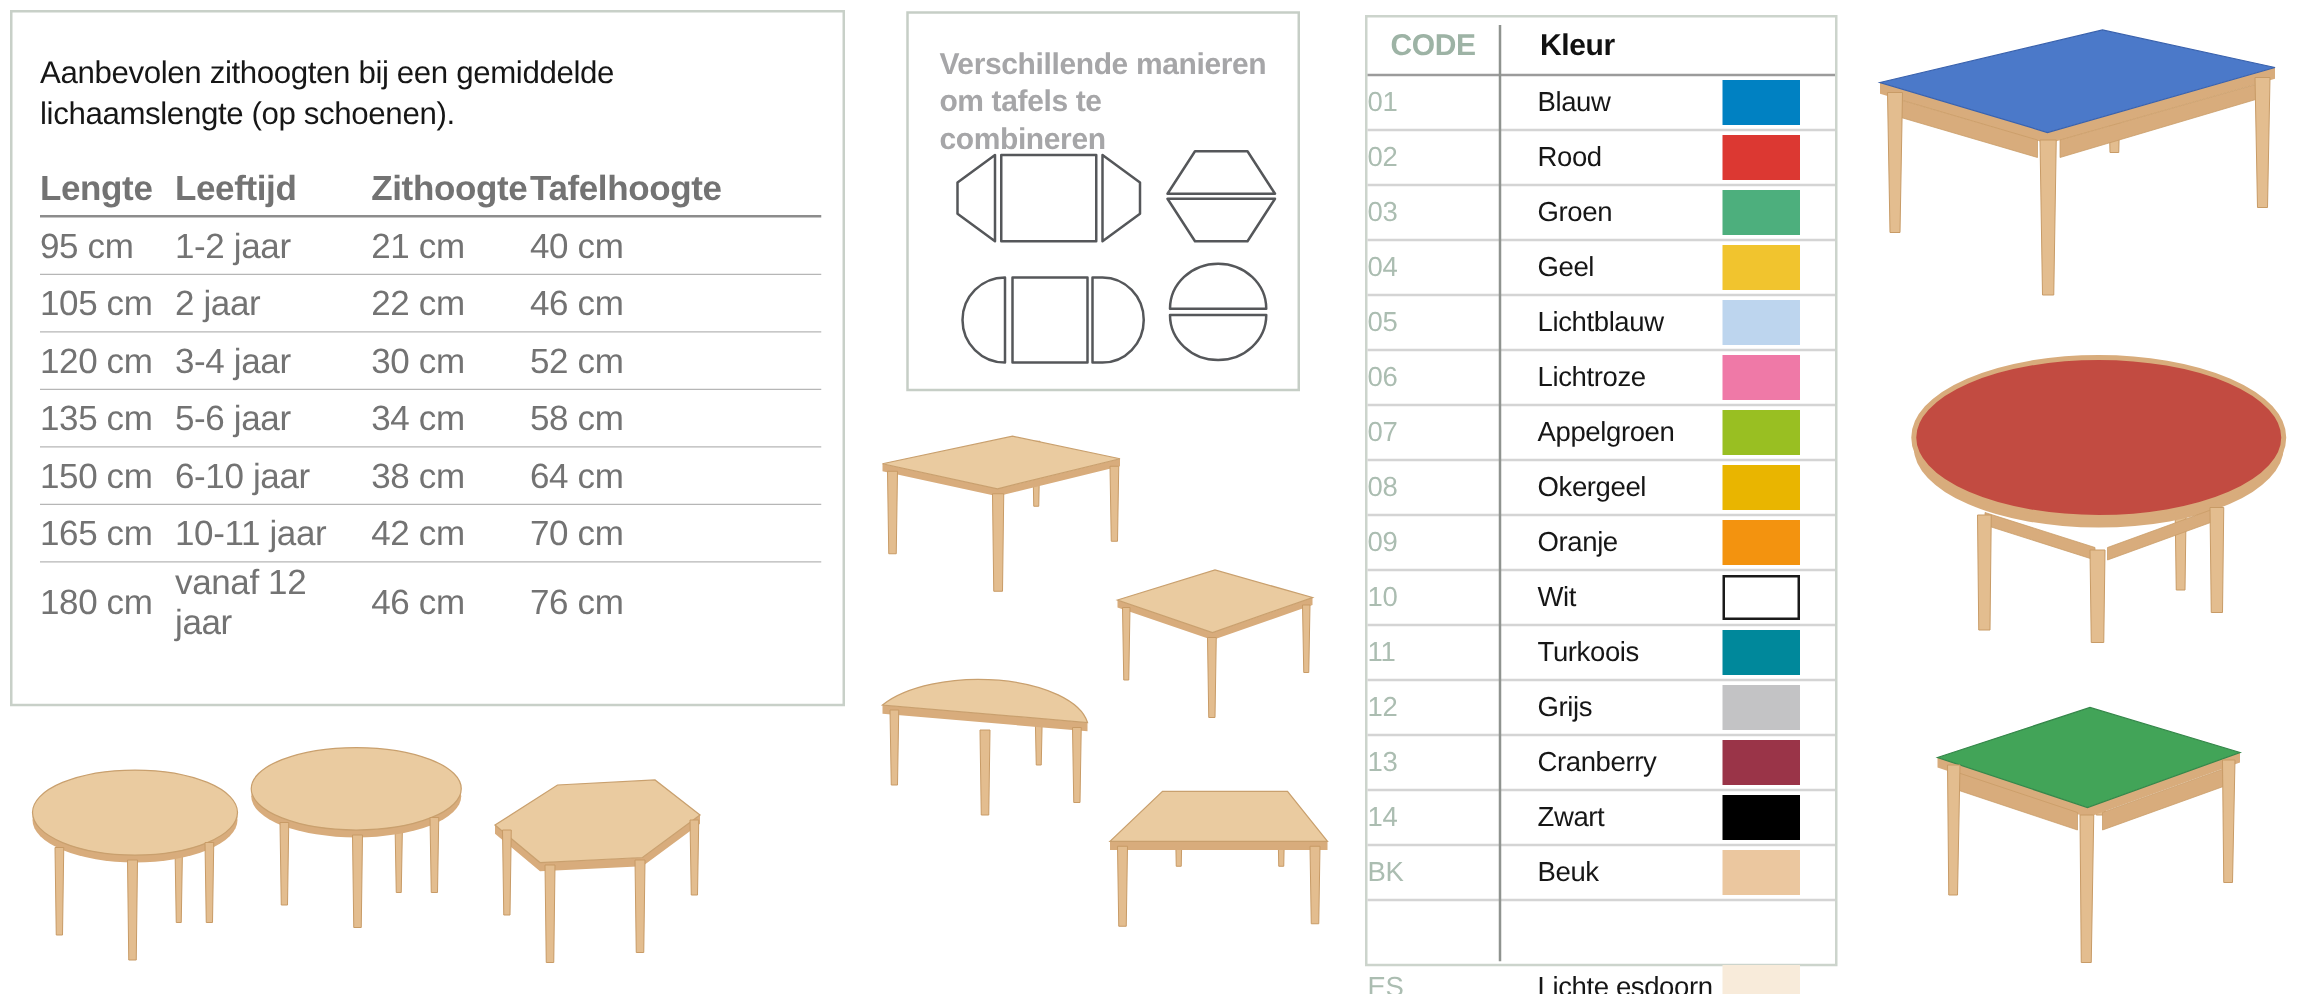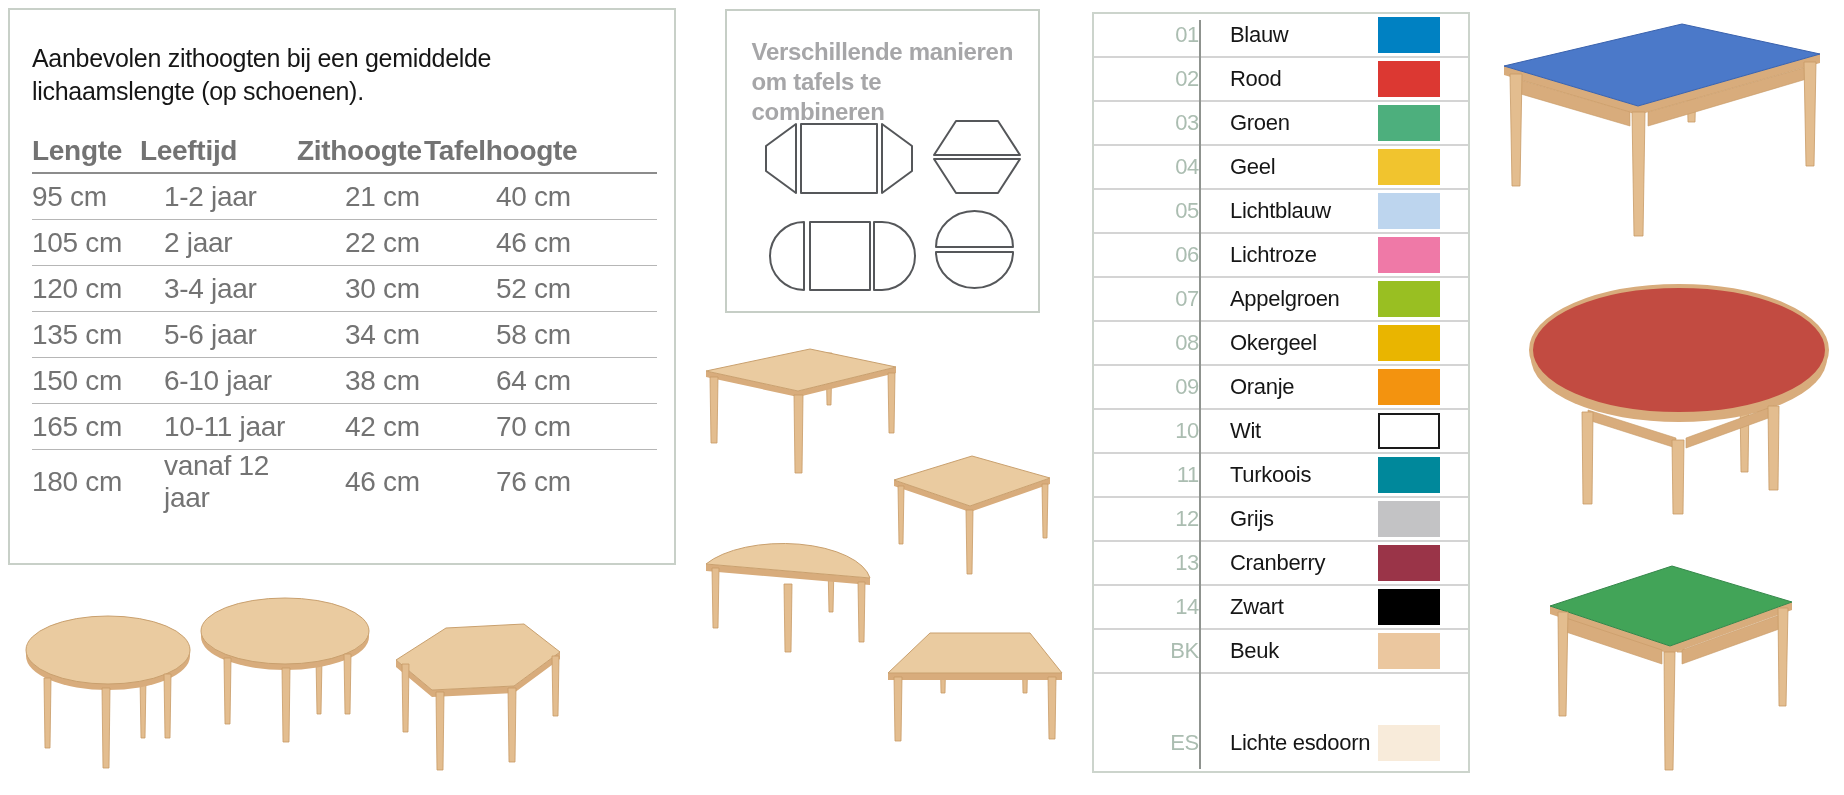--- a/index.html
+++ b/index.html
@@ -11,21 +11,21 @@
   #left-panel { left:8px; top:8px; width:668px; height:557px;
     border:2px solid #c8d0c8; background:#fff; padding:18px 22px; }
   #left-title { font-size:33px; font-weight:bold; white-space:nowrap; }
   #left-title .hl { color:var(--sage); }
   #left-title .rest { color:var(--title_gray); }
   #left-subtitle { margin-top:14px; width:520px; font-size:25px; line-height:1.32; color:#161616; }
   #size-table { margin-top:22px; width:625px; }
   .lrow, .lhead { display:grid; grid-template-columns:108px 157px 127px 153px;
     align-items:center; height:46px; font-size:28px; color:#737373; }
   .lhead { font-weight:bold; border-bottom:2px solid #8c8c8c; height:44px; }
-  .lrow { border-bottom:1px solid #b6b6b6;gap:24px; }
+  .lrow { border-bottom:1px solid #b6b6b6; }
   #size-table div.lrow:last-of-type { border-bottom:none; }
 
   
   #combine-box { left:725px; top:9px; width:315px; height:304px;
     border:2px solid #c6cec6; background:#fff; }
   #combine-title { margin:26px auto 0; width:262px; text-align:left;
     font-size:24px; font-weight:bold; color:var(--title_gray); line-height:1.25; }
   .shape { position:absolute; }
   .shape path, .shape polygon, .shape rect { fill:#fff; stroke:#55575a; stroke-width:2; stroke-linejoin:round; }
 
@@ -33,21 +33,21 @@
   #color-panel { left:1092px; top:12px; width:378px; height:761px;
     border:2px solid #ccd4cc; background:#fff; }
   #color-vline { left:105px; top:6px; height:749px; width:2px; background:#8f938f; }
   .chead { display:grid; grid-template-columns:105px 178px 91px; align-items:center;
     height:47px; border-bottom:2px solid #9b9b9b; margin:0 0; }
   .chead .code-h { text-align:center; font-size:24px; font-weight:bold; color:var(--sage); }
   .chead .kleur-h { padding-left:33px; font-size:24px; font-weight:bold; color:#111; }
   .crow { display:grid; grid-template-columns:105px 178px 91px; align-items:center;
     height:44px; border-bottom:2px solid #d4d4d4; }
   #color-rows div.crow:last-of-type { border-bottom:none;margin-top:47px; }
-  .crow .code { text-align:right; font-size:22px; color:var(--code_text);padding-left:20px; }
+  .crow .code { text-align:left; font-size:22px; color:var(--code_text); }
   .crow .name { padding-left:31px; font-size:22px; color:#161616; }
   .crow .swatch { width:62px; height:36px; margin-left:1px; border:2px solid transparent; }
 
   
   .photo { position:absolute; }
   .top   { fill:var(--wood-top); stroke:#c9a06e; stroke-width:1; }
   .rim   { fill:var(--wood-rim); stroke:none; }
   .leg   { fill:var(--wood-leg); stroke:var(--wood-dark); stroke-width:0.8; }
   .apron { fill:var(--wood-rim); stroke:var(--wood-dark); stroke-width:0.6; }
   .top-blue  { fill:var(--blue-top);  stroke:#3a62ad; stroke-width:1; }
@@ -136,20 +136,25 @@
     <path d="M110,2 L118,2 A33,34 0 0 1 118,70 L110,70 Z"></path>
   </svg>
   <svg class="shape" style="left:205px;top:196px" width="85" height="85" viewBox="0 0 85 85">
     <path d="M4,40 A38.5,36 0 0 1 81,40 Z"></path>
     <path d="M4,45 A38.5,36 0 0 0 81,45 Z"></path>
   </svg>
 </div>
 
 <div id="color-panel" class="abs">
   <div id="color-vline" class="abs"></div>
+  <div class="chead">
+    <span class="code-h">CODE</span>
+    <span class="kleur-h">Kleur</span>
+    <span></span>
+  </div>
   <div id="color-rows">
 
       <div class="crow">
         <span class="code">01</span>
         <span class="name">Blauw</span>
         <span class="swatch" style="background: rgb(0, 129, 194); border-color: transparent;"></span>
       </div>
 
       <div class="crow">
         <span class="code">02</span>

